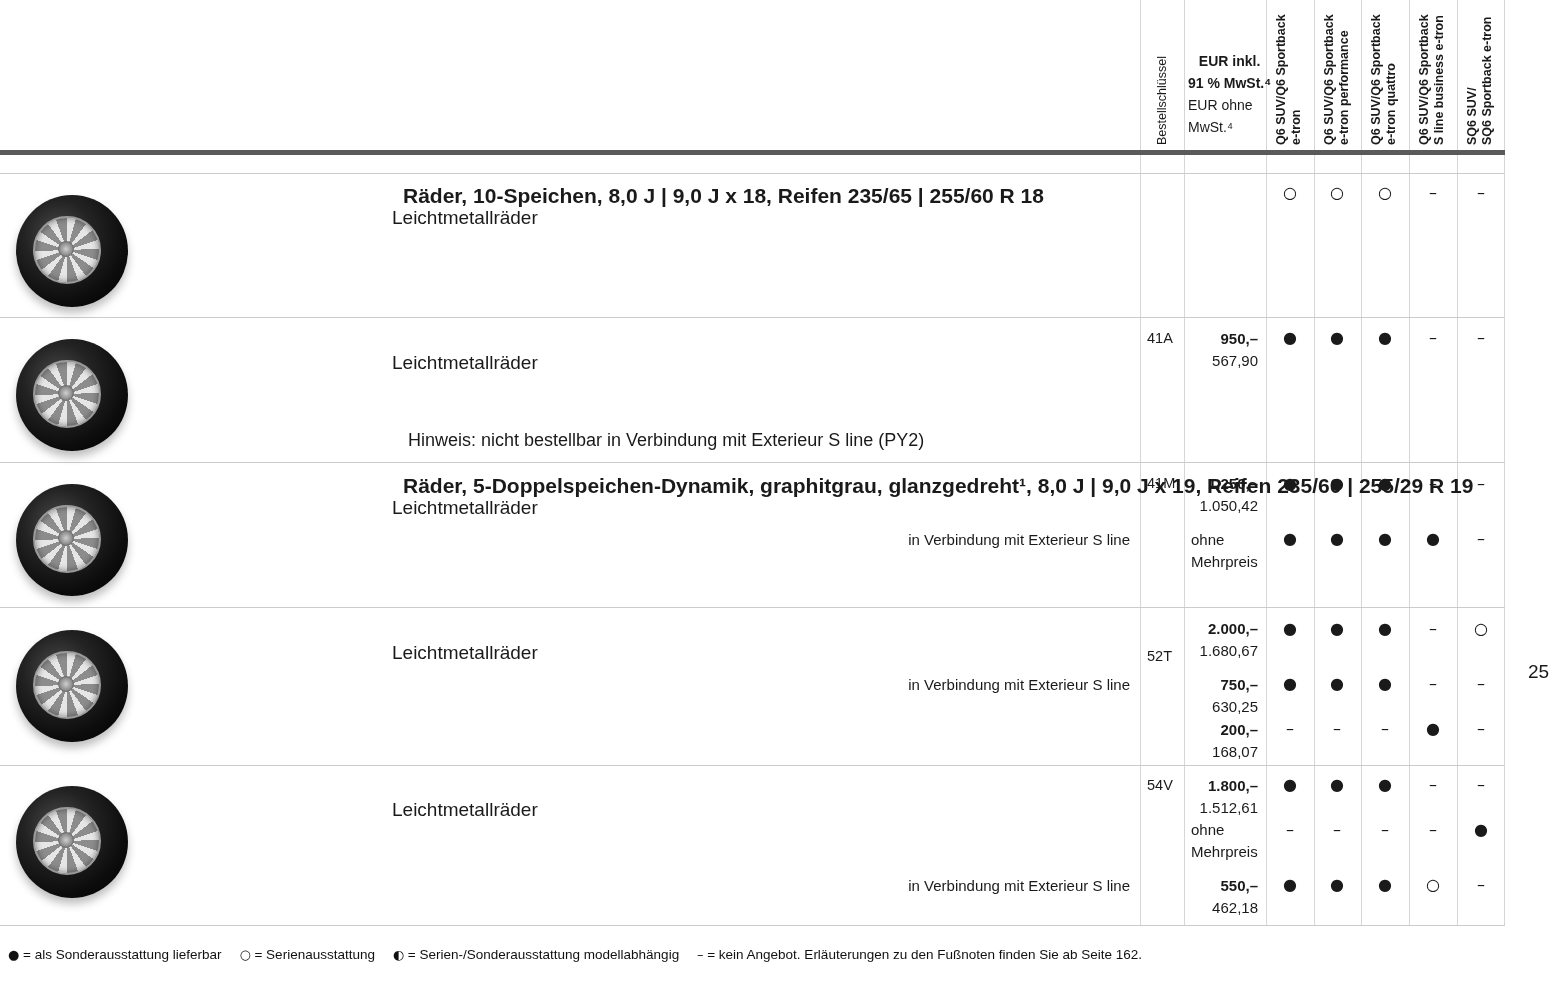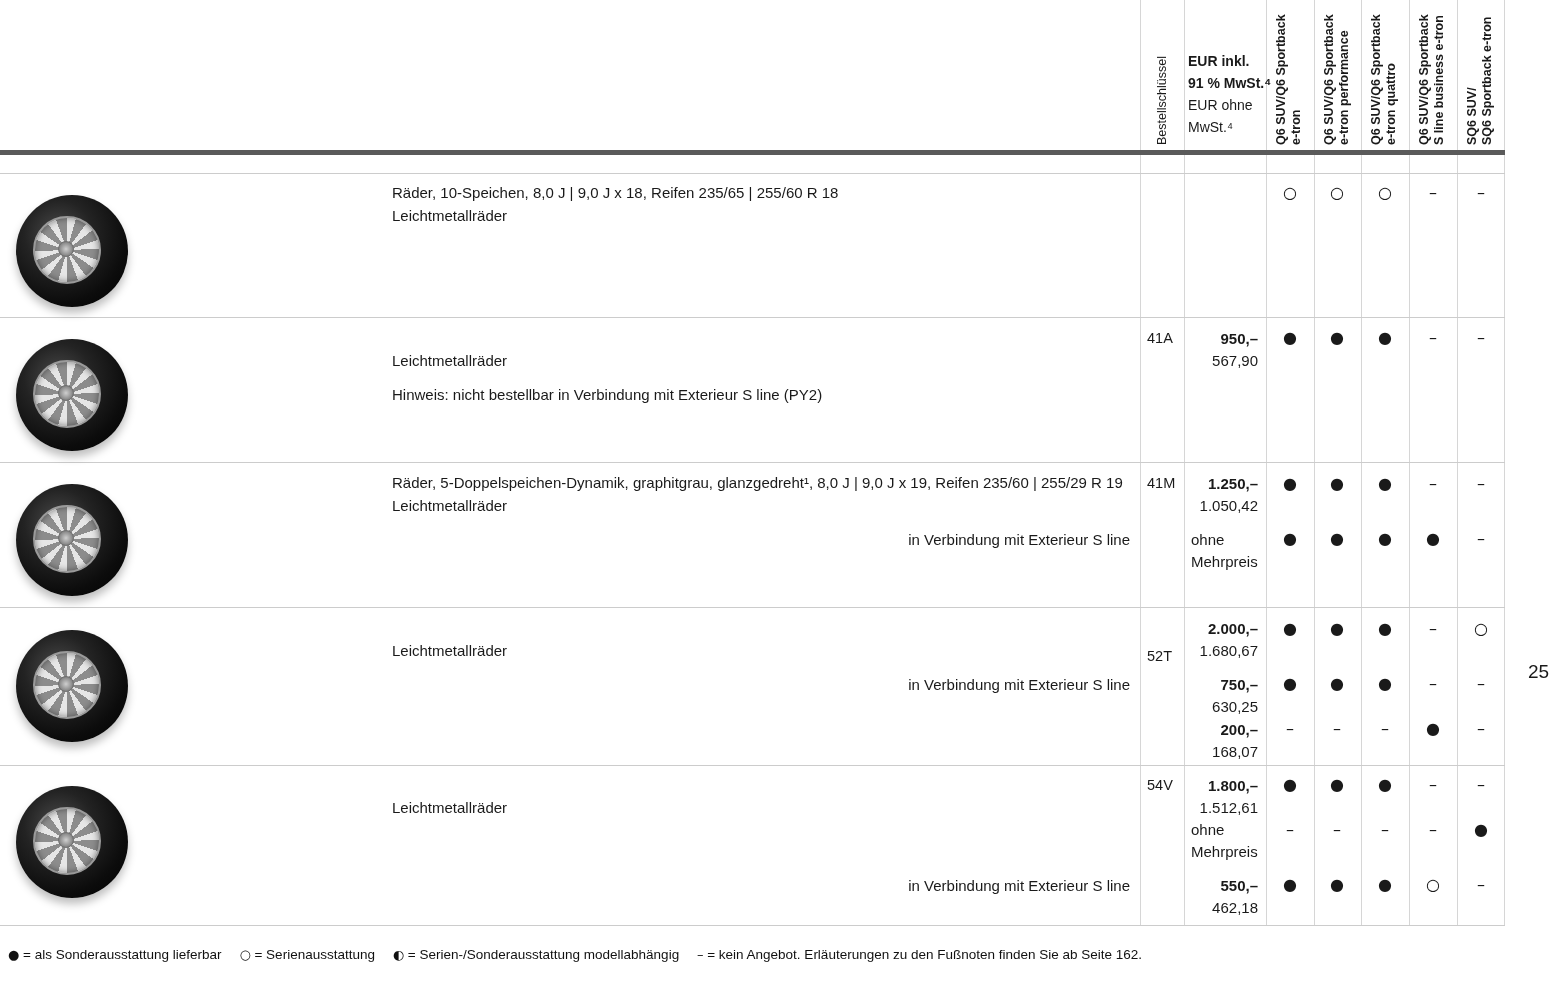--- a/index.html
+++ b/index.html
@@ -14,26 +14,26 @@
   .hline{position:absolute;left:0;width:1505px;height:1px;background:#cccccc;}
   .thick{position:absolute;left:0;top:150px;width:1505px;height:5px;background:#5a5a5a;}
 
   
   .rot{position:absolute;transform:rotate(-90deg);transform-origin:0 0;
        white-space:nowrap;font-size:12.5px;line-height:15px;}
   .rot .ln{display:block;white-space:nowrap;}
   .rot.bold{font-weight:bold;}
 
   .eurhead{position:absolute;left:1188px;top:50px;font-size:14px;line-height:22px;}
-  .eurhead .b{font-weight:bold;}
-
-  
-  .rowtitle{position:absolute;left:392px;font-size:15px;font-weight:normal;white-space:nowrap;}
-  .rowsub{position:absolute;left:392px;font-size:15px;white-space:nowrap;}
-  .rownote{position:absolute;left:392px;font-size:15px;white-space:nowrap;}
+  .eurhead .b{font-weight:bold;text-align:center;}
+
+  
+  .rowtitle{position:absolute;left:403px;font-size:21px;font-weight:bold;white-space:nowrap;}
+  .rowsub{position:absolute;left:392px;font-size:19px;white-space:nowrap;}
+  .rownote{position:absolute;left:408px;font-size:18px;white-space:nowrap;margin-top:44px;}
   .cond{position:absolute;left:700px;width:430px;text-align:right;font-size:15px;white-space:nowrap;}
   .code{position:absolute;left:1147px;font-size:14.5px;}
   .price{position:absolute;left:1186px;width:72px;text-align:right;font-size:15px;white-space:nowrap;}
   .price.b{font-weight:bold;}
   .ohne{position:absolute;left:1191px;font-size:15px;white-space:nowrap;}
 
   
   .sy{position:absolute;width:40px;text-align:center;font-size:16px;line-height:20px;
       font-family:"DejaVu Sans",sans-serif;color:#1a1a1a;}
   .c1{left:1270px}.c2{left:1317px}.c3{left:1365px}.c4{left:1413px}.c5{left:1461px}

